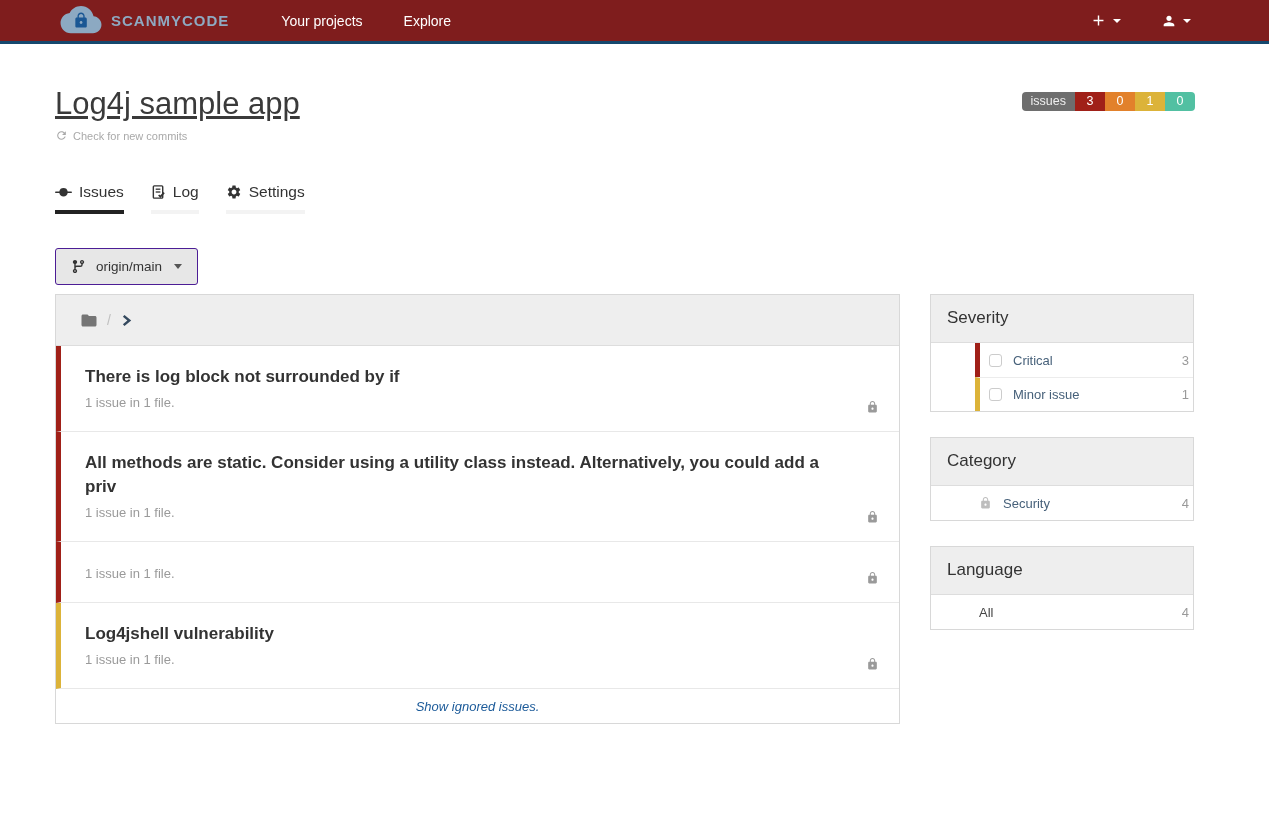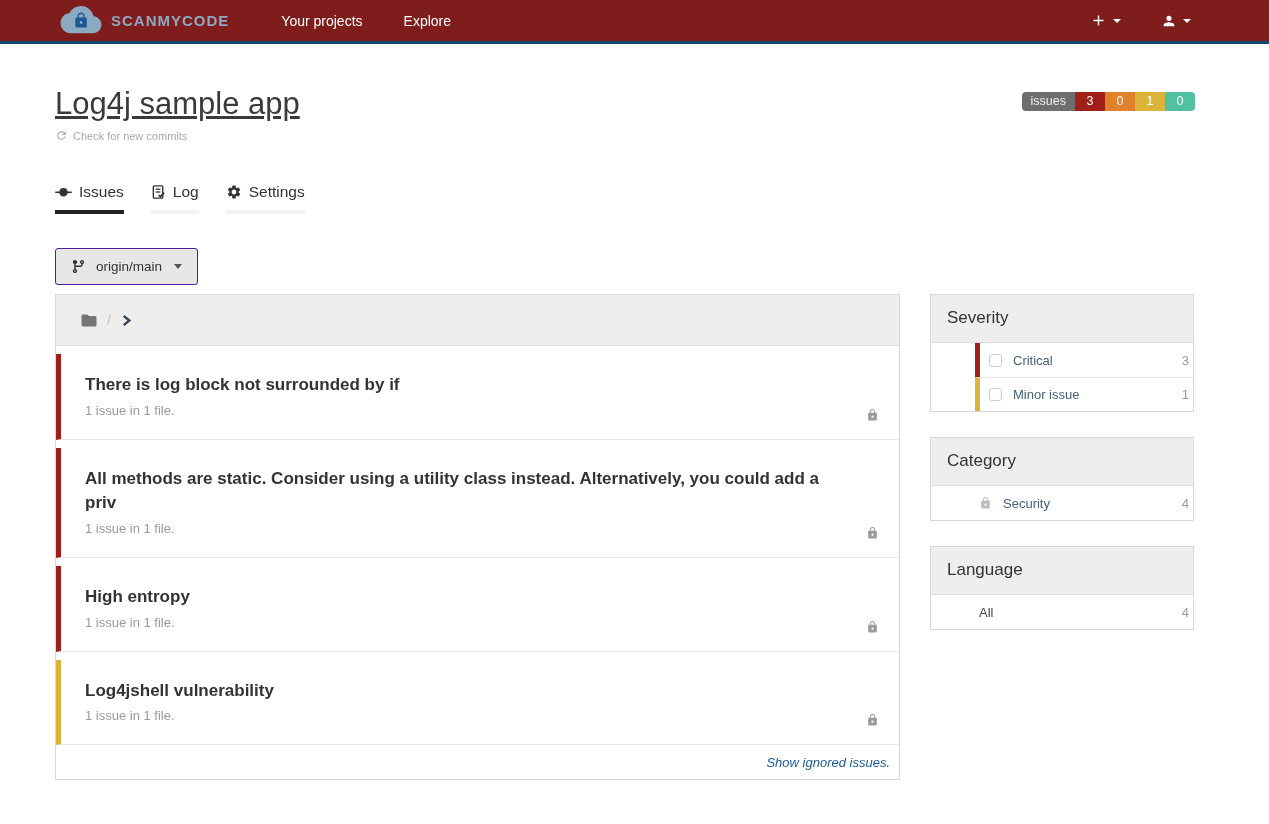--- a/index.html
+++ b/index.html
@@ -43,26 +43,26 @@
   .btn { display:inline-flex; align-items:center; gap:10px; height:37px; padding:0 15px; background:#e7e7e7; border:1px solid #4c1d95; border-radius:3px; font-size:13.5px; color:#333; cursor:pointer; }
   .btn .caret-dark { width:0; height:0; border-left:4px solid transparent; border-right:4px solid transparent; border-top:5px solid #555; margin-left:2px; }
 
   
   .content { margin-top:9px; display:flex; align-items:flex-start; }
 
   .issues-panel { width:845px; border:1px solid #d8d8d8; background:#fff; }
   .panel-head { background:#eeeeee; border-bottom:1px solid #ddd; height:51px; display:flex; align-items:center; gap:9px; padding:0 24px; }
   .crumb-sep { color:#c0c0c0; font-size:14px; }
 
-  .issue { border-left:5px solid #84cc16; border-bottom:1px solid #e8e8e8; padding:19px 60px 21px 24px; position:relative; cursor:pointer;margin-top:8px; }
+  .issue { border-left:5px solid #84cc16; border-bottom:1px solid #e8e8e8; padding:19px 60px 21px 24px; position:relative; cursor:pointer; }
   .issue-title { margin:0; font-size:17px; font-weight:bold; color:#333; line-height:1.45; }
   .issue-sub { margin-top:5px; color:#9a9a9a; font-size:13px; }
   .issue-lock { position:absolute; right:20px; bottom:17px; line-height:0; }
 
-  .panel-foot { padding:8px 9px; text-align:right; }
+  .panel-foot { padding:8px 9px; text-align:center; }
   .ignored-link { color:#1b5a99; font-style:italic; font-size:13px; text-decoration:none; cursor:pointer; }
 
   
   .sidebar { width:264px; margin-left:30px; }
   .filter-panel { border:1px solid #d8d8d8; margin-bottom:25px; background:#fff; }
   .filter-head { background:#eeeeee; border-bottom:1px solid #ddd; padding:13px 16px 14px; font-size:17px; font-weight:normal; color:#333; }
   .filter-row { display:flex; align-items:center; height:34px; padding:0 4px; font-size:13px; color:#47617a; cursor:pointer;margin-left:44px; }
   .filter-row + .filter-row { border-top:1px solid #ececec; }
   .filter-row.colored { border-left:5px solid; padding-left:9px; }
   .filter-row .count { margin-left:auto; color:#999; }
@@ -206,21 +206,20 @@
         <h3 class="issue-title">All methods are static. Consider using a utility class instead. Alternatively, you could add a priv</h3>
         <div class="issue-sub">1 issue in 1 file.</div>
         <span class="issue-lock">
           <svg width="13" height="14" viewBox="0 0 24 24">
               <path fill-rule="evenodd" fill="#9a9a9a" d="M18 8h-1V6c0-2.76-2.24-5-5-5S7 3.24 7 6v2H6c-1.1 0-2 .9-2 2v10c0 1.1.9 2 2 2h12c1.1 0 2-.9 2-2V10c0-1.1-.9-2-2-2zm-6 9c-1.1 0-2-.9-2-2s.9-2 2-2 2 .9 2 2-.9 2-2 2zm3.1-9H8.9V6c0-1.71 1.39-3.1 3.1-3.1 1.71 0 3.1 1.39 3.1 3.1v2z"></path>
             </svg>
         </span>
       </div>
 
       <div class="issue" style="border-left-color: rgb(160, 32, 24);">
-        <h3 class="issue-title">High entropy</h3>
         <div class="issue-sub">1 issue in 1 file.</div>
         <span class="issue-lock">
           <svg width="13" height="14" viewBox="0 0 24 24">
               <path fill-rule="evenodd" fill="#9a9a9a" d="M18 8h-1V6c0-2.76-2.24-5-5-5S7 3.24 7 6v2H6c-1.1 0-2 .9-2 2v10c0 1.1.9 2 2 2h12c1.1 0 2-.9 2-2V10c0-1.1-.9-2-2-2zm-6 9c-1.1 0-2-.9-2-2s.9-2 2-2 2 .9 2 2-.9 2-2 2zm3.1-9H8.9V6c0-1.71 1.39-3.1 3.1-3.1 1.71 0 3.1 1.39 3.1 3.1v2z"></path>
             </svg>
         </span>
       </div>
 
       <div class="issue" style="border-left-color: rgb(220, 179, 57);">
         <h3 class="issue-title">Log4jshell vulnerability</h3>

